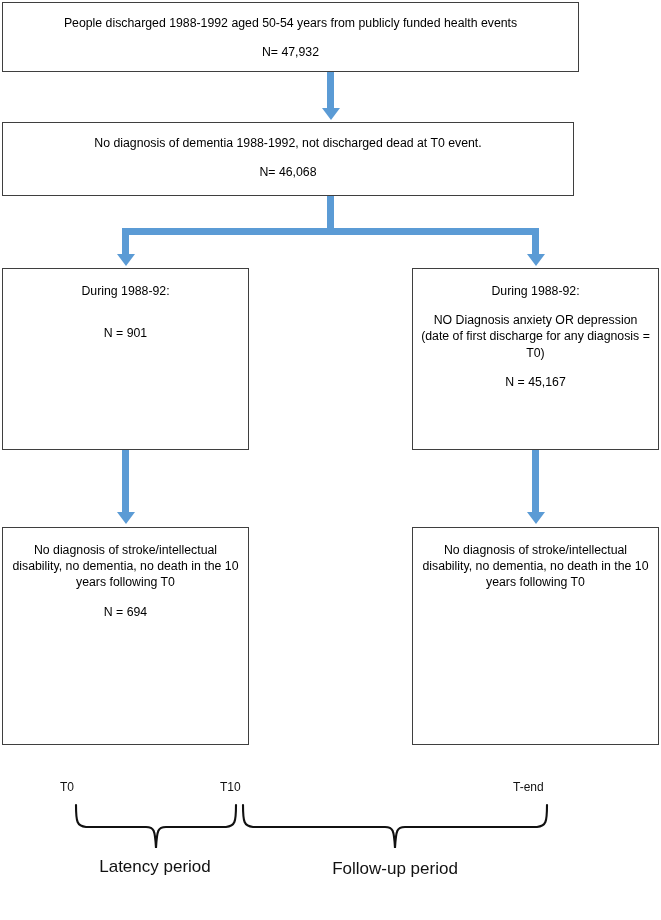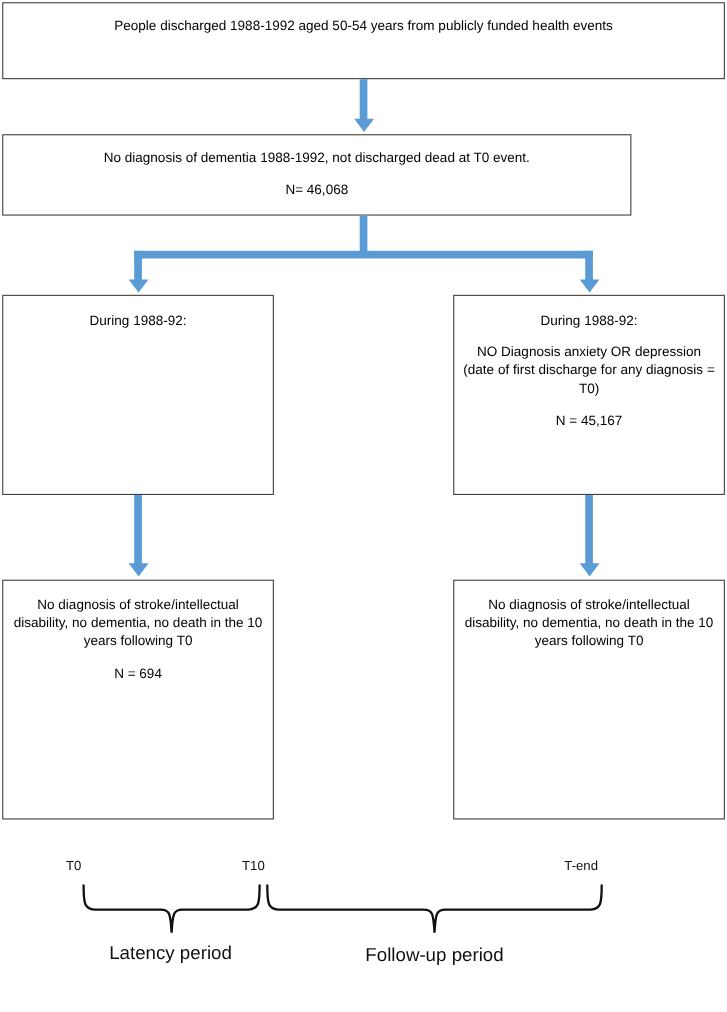--- a/index.html
+++ b/index.html
@@ -68,23 +68,24 @@
     left: 0;
     top: 0;
     overflow: visible;
   }
 </style>
 </head>
 <body>
 
 <div id="canvas">
 
-  <div class="box top-box" style="left:2px; top:2px; width:657px; height:70px;">
+  <div class="box top-box" style="left:2px; top:2px; width:577px; height:70px;">
     <span class="line">People discharged 1988-1992 aged 50-54 years from publicly funded health events</span>
     <span class="gap"></span>
+    <span class="n-line">N= 47,932</span>
   </div>
 
   <div class="conn" style="left:327px; top:72px; width:7px; height:38px;"></div>
   <div class="arrowhead" style="left:321.5px; top:108px;"></div>
 
   <div class="box top-box" style="left:2px; top:122px; width:572px; height:74px;">
     <span class="line">No diagnosis of dementia 1988-1992, not discharged dead at T0 event.</span>
     <span class="gap"></span>
     <span class="n-line">N= 46,068</span>
   </div>
@@ -93,20 +94,21 @@
   <div class="conn" style="left:122px; top:228px; width:417px; height:7px;"></div>
   <div class="conn" style="left:122px; top:228px; width:7px; height:28px;"></div>
   <div class="arrowhead" style="left:116.5px; top:254px;"></div>
   <div class="conn" style="left:532px; top:228px; width:7px; height:28px;"></div>
   <div class="arrowhead" style="left:526.5px; top:254px;"></div>
 
   <div class="box" style="left:2px; top:268px; width:247px; height:182px; padding-top:14px;">
     <span class="line">During 1988-92:</span>
     <span class="gap"></span>
     <span class="gap"></span>
+    <span class="n-line">N = 901</span>
   </div>
 
   <div class="box" style="left:412px; top:268px; width:247px; height:182px; padding-top:14px;">
     <span class="line">During 1988-92:</span>
     <span class="gap"></span>
     <span class="line">NO Diagnosis anxiety OR depression (date of first discharge for any diagnosis = T0)</span>
     <span class="gap"></span>
     <span class="n-line">N = 45,167</span>
   </div>
 

